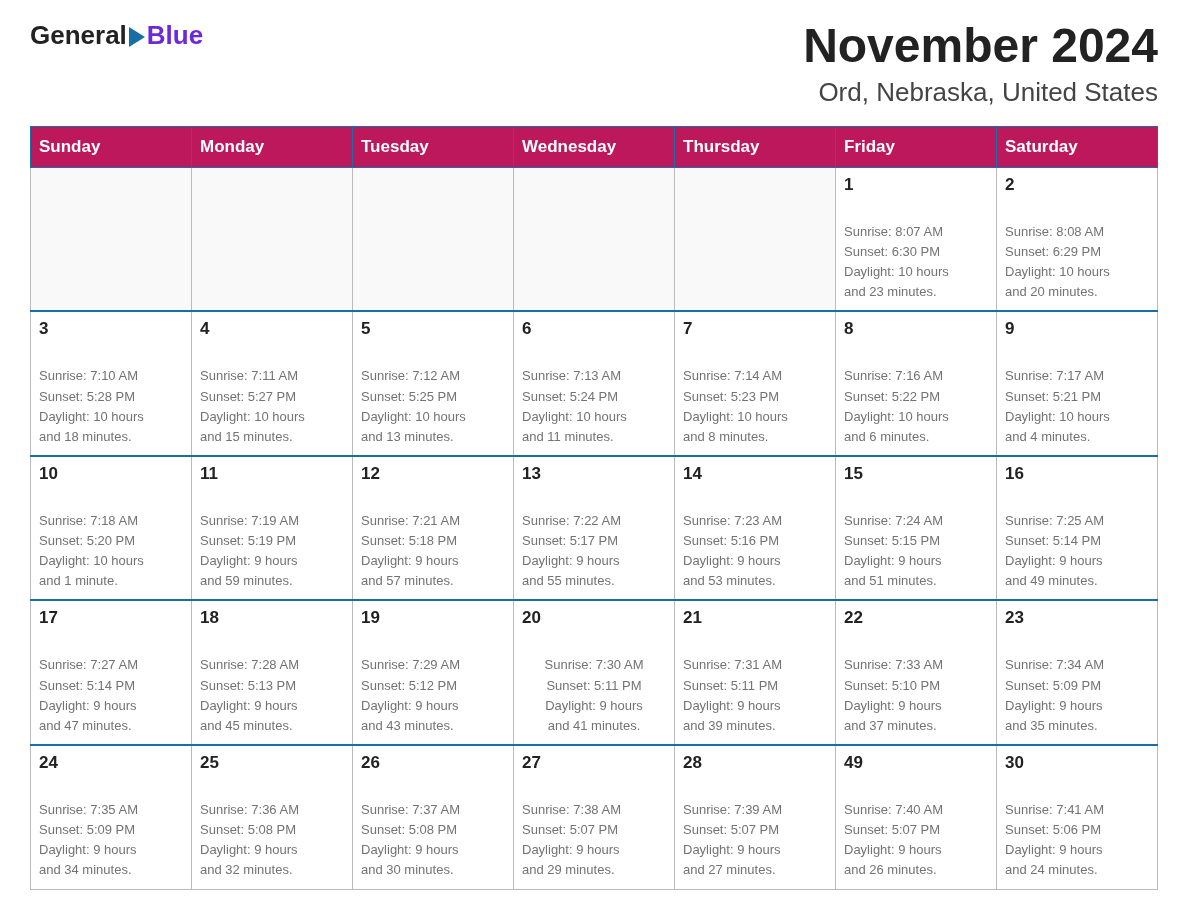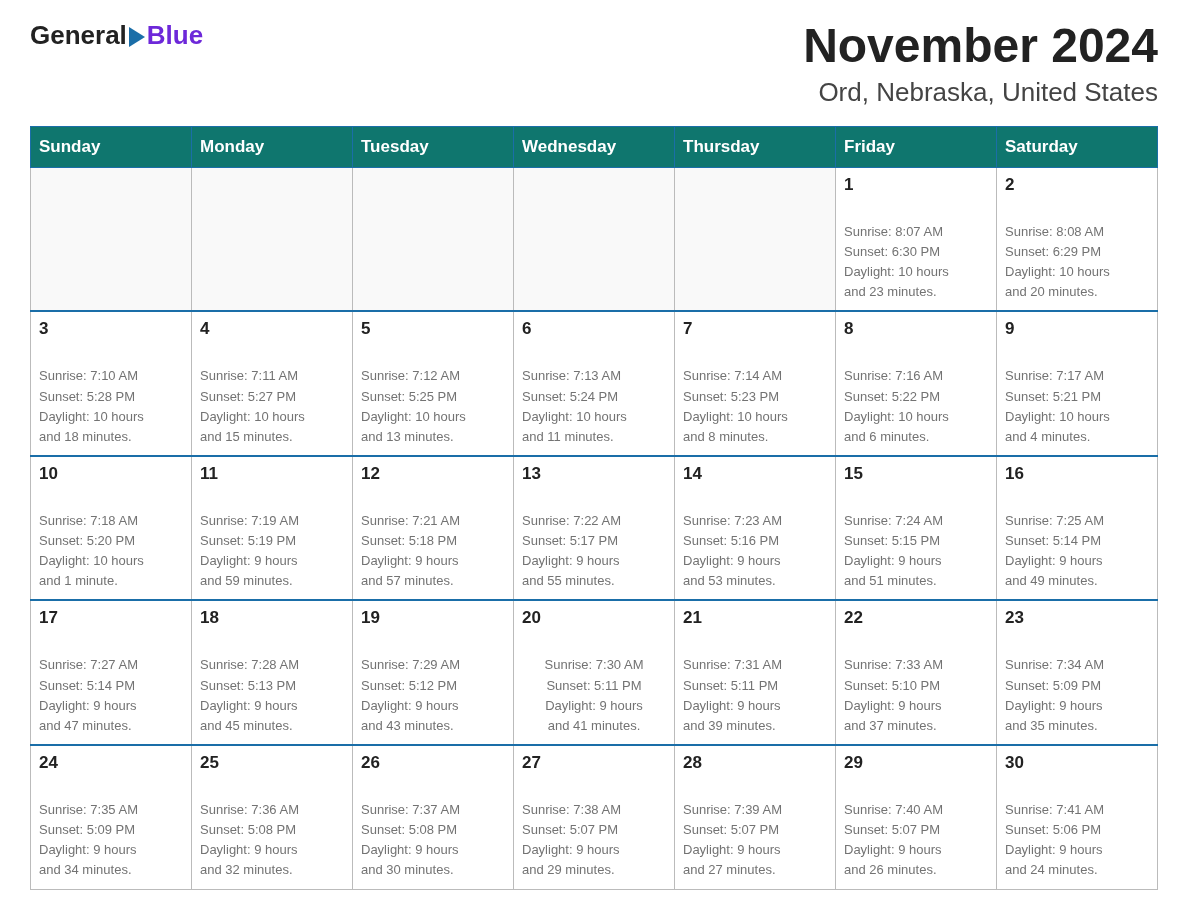--- a/index.html
+++ b/index.html
@@ -34,21 +34,21 @@
       font-size: 26px;
       color: #444;
       margin-top: 4px;
     }
     .calendar {
       width: 100%;
       border-collapse: collapse;
       border: 1px solid #aaa;
     }
     .calendar th {
-      background: #0f766e;
+      background: #be185d;
       color: #fff;
       font-size: 17px;
       font-weight: bold;
       padding: 10px 8px;
       text-align: left;
       border: 1px solid #1a6ea8;
     }
     .calendar td {
       border: 1px solid #bbb;
       vertical-align: top;
@@ -312,21 +312,21 @@
 and 29 minutes.</div>
         </td>
         <td>
           <span class="day-num">28</span>
           <div class="day-info" style="white-space: pre-line;">Sunrise: 7:39 AM
 Sunset: 5:07 PM
 Daylight: 9 hours
 and 27 minutes.</div>
         </td>
         <td>
-          <span class="day-num">29</span>
+          <span class="day-num">49</span>
           <div class="day-info" style="white-space: pre-line;">Sunrise: 7:40 AM
 Sunset: 5:07 PM
 Daylight: 9 hours
 and 26 minutes.</div>
         </td>
         <td>
           <span class="day-num">30</span>
           <div class="day-info" style="white-space: pre-line;">Sunrise: 7:41 AM
 Sunset: 5:06 PM
 Daylight: 9 hours

